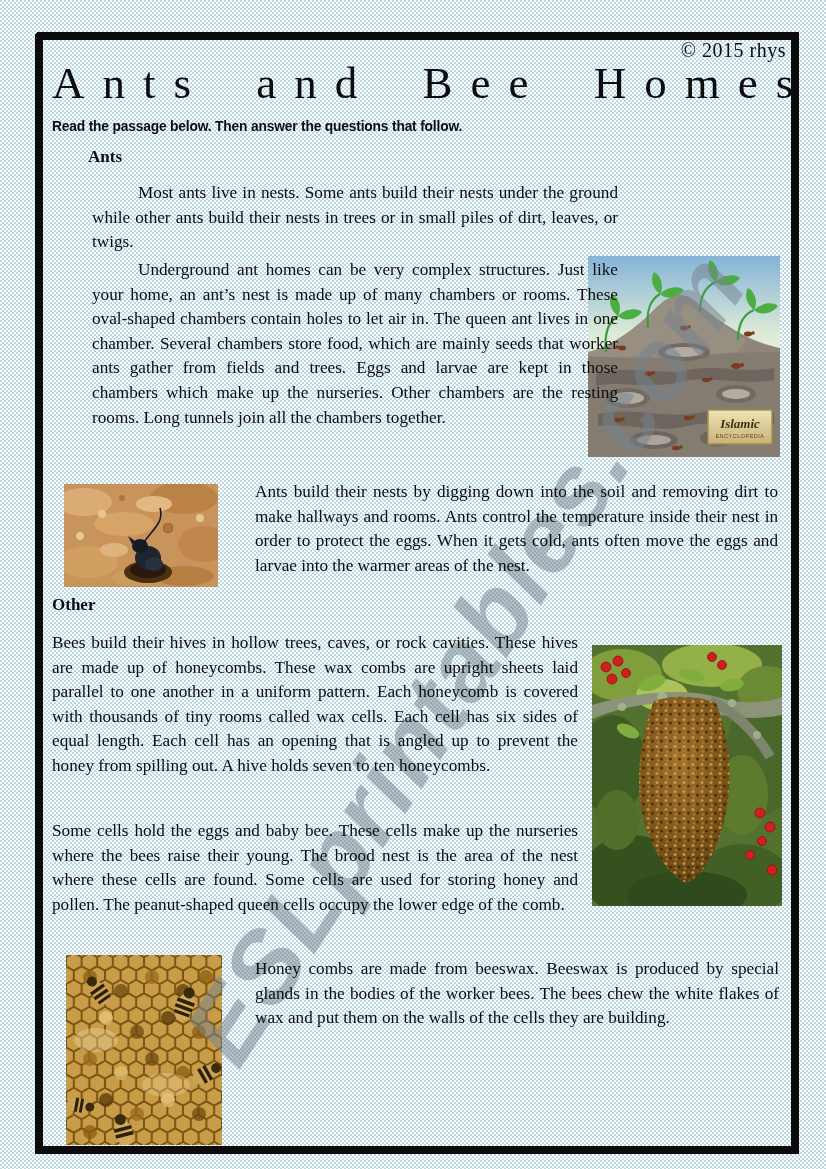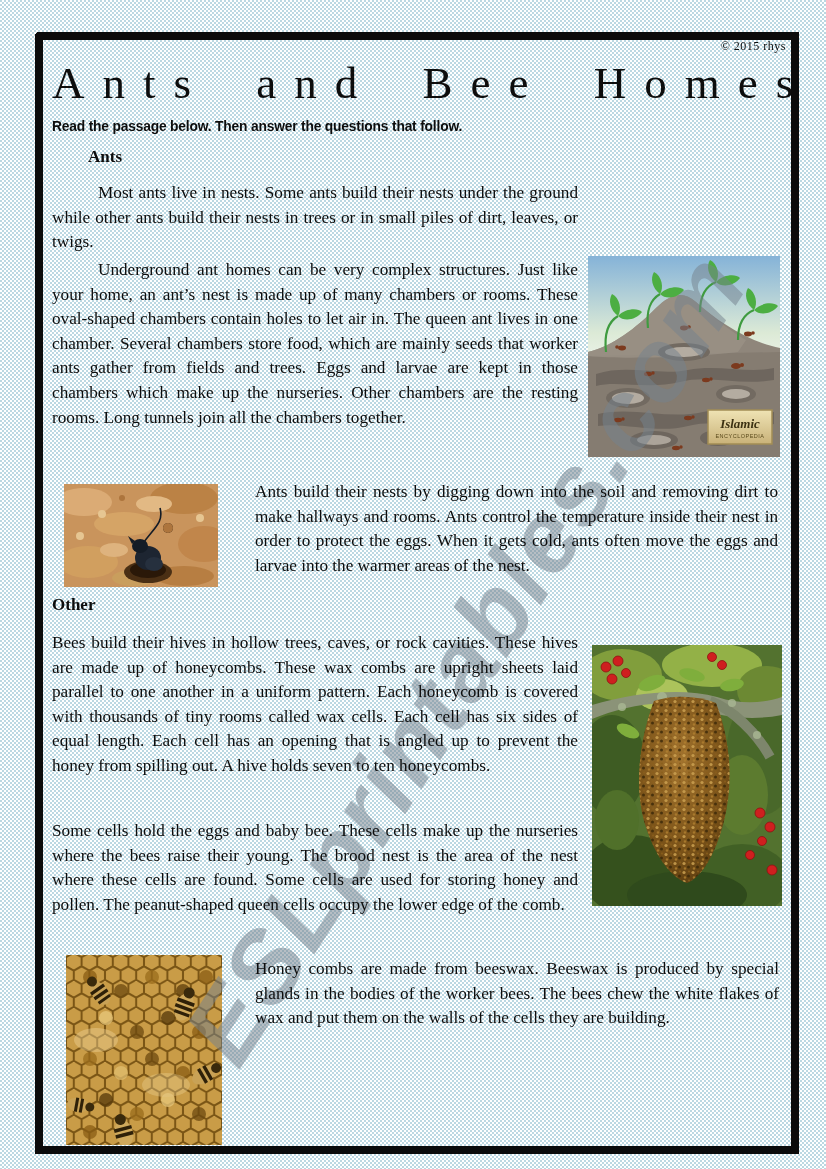--- a/index.html
+++ b/index.html
@@ -12,38 +12,38 @@
     color:#0d0d0d;
   }
   .page{position:absolute;left:0;top:0;width:826px;height:1169px;overflow:hidden;}
   .frame{
     position:absolute;left:36px;top:33px;width:748px;height:1106px;
     border:7px solid #0b0b0b;z-index:20;pointer-events:none;
     box-shadow:1px 1px 0 #0b0b0b, -1px 1px 0 #0b0b0b, 1px -1px 0 #0b0b0b;
   }
   .copyright{
     position:absolute;top:39px;right:40px;z-index:8;
-    font-size:12px;letter-spacing:0.5px;
+    font-size:20px;letter-spacing:0.5px;
   }
   .title{
     position:absolute;left:52px;top:57px;width:720px;z-index:8;
     font-size:45px;letter-spacing:0.40em;word-spacing:0.40em;white-space:nowrap;
   }
   .instruction{
     position:absolute;left:52px;top:117px;z-index:8;
     font-family:"Liberation Sans",sans-serif;font-weight:bold;font-size:15px;
     letter-spacing:-0.2px;transform:scaleX(0.92);transform-origin:left center;white-space:nowrap;
   }
   .heading{
     position:absolute;left:52px;z-index:8;font-weight:bold;font-size:17px;
   }
   .para{
     position:absolute;z-index:8;font-size:17.2px;line-height:24.6px;text-align:justify;
   }
-  .indent{text-indent:46px;}
+  .indent{text-indent:46px;padding-left:40px;}
   .imgbox{position:absolute;z-index:4;overflow:hidden;}
   .imgbox svg{display:block;}
   .watermark{
     position:absolute;left:-55px;top:602px;width:1040px;height:112px;line-height:112px;
     z-index:6;text-align:center;white-space:nowrap;pointer-events:none;
     transform:rotate(-57deg);
     font-family:"Liberation Sans",sans-serif;font-style:italic;font-weight:bold;
     font-size:100px;letter-spacing:2px;color:rgba(116,130,142,0.52);
   }
 </style>

